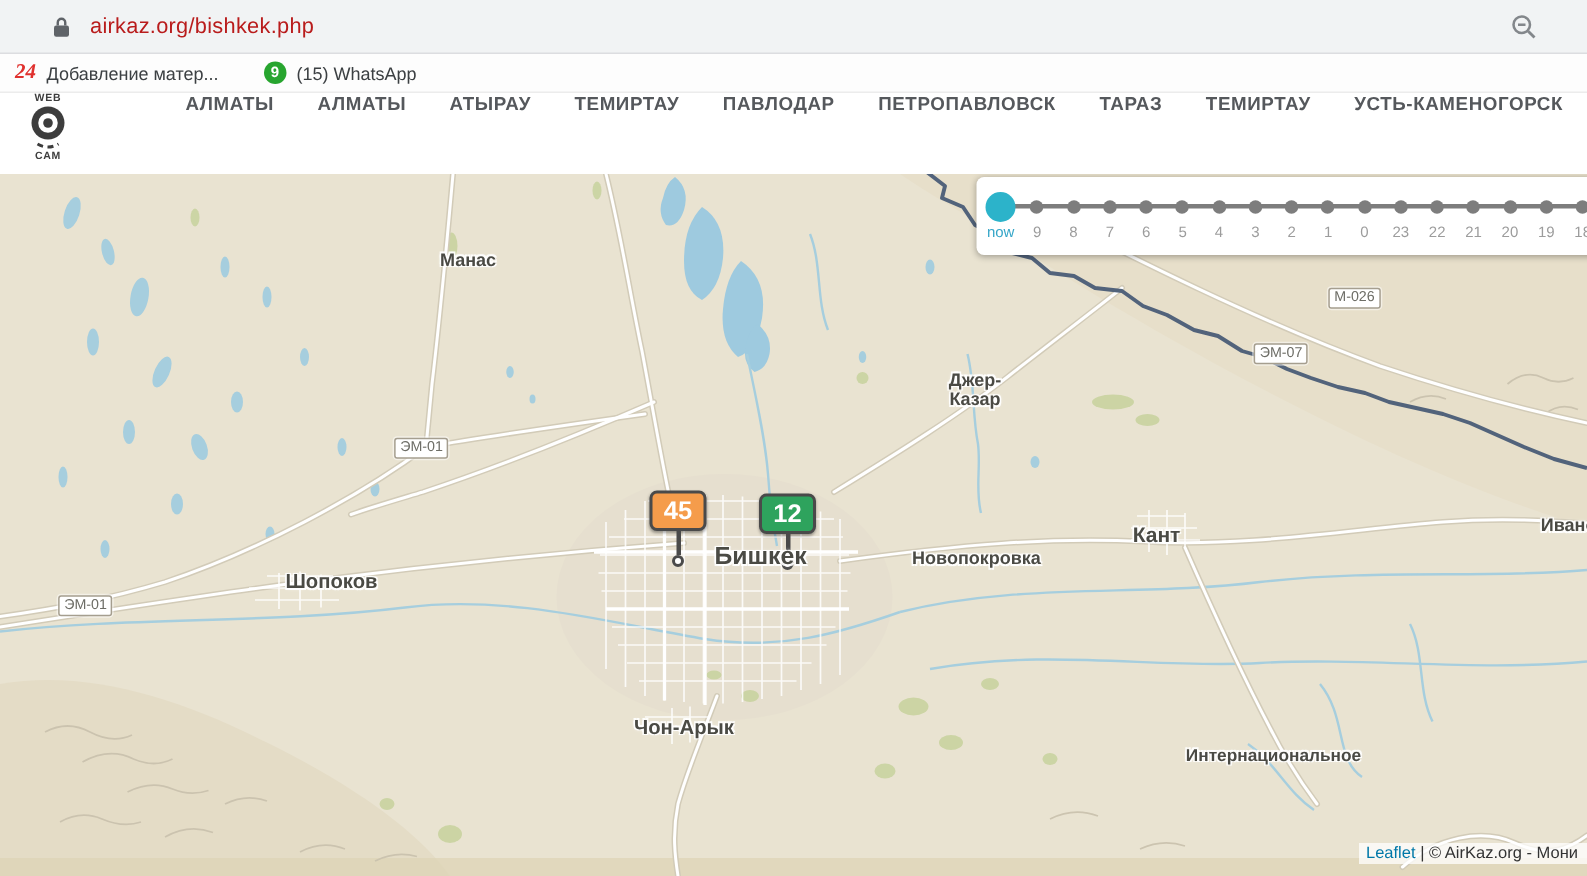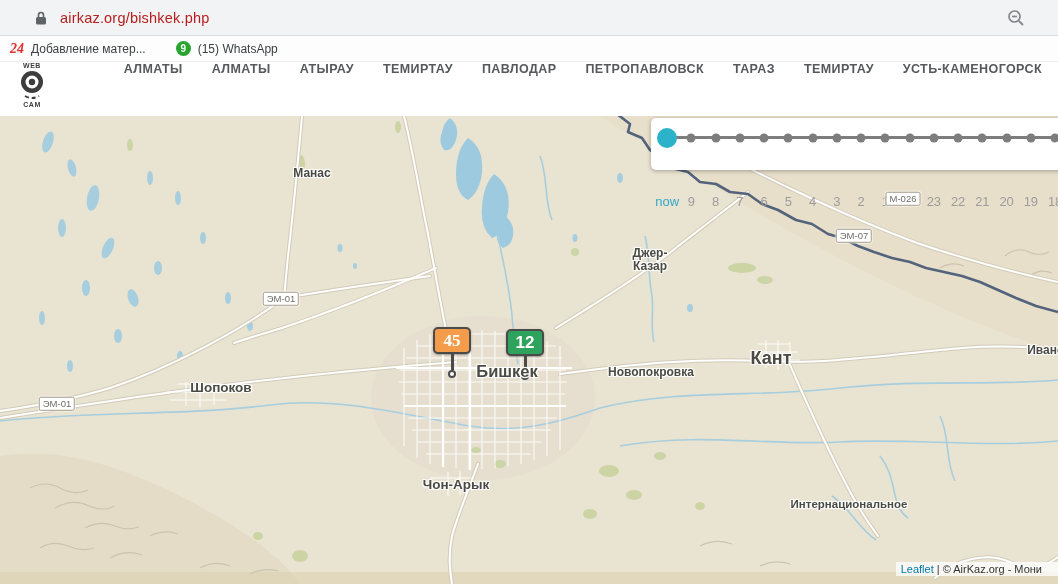--- a/index.html
+++ b/index.html
@@ -37,24 +37,24 @@
   .marker .sign { width:38px; height:27px; border:2px solid #4a4a4a; border-radius:5px; color:#fff; font-size:17px; font-weight:bold; display:flex; align-items:center; justify-content:center; box-shadow:0 1px 2px rgba(0,0,0,.35); }
   .marker .pole { width:3px; height:16px; background:#4a4a4a; margin:0 auto; }
   .marker .foot { width:8px; height:8px; border:2px solid #4a4a4a; border-radius:50%; background:#fff; margin:0 auto; }
 
   
   .slider-panel { position:absolute; left:651px; top:2px; width:420px; height:52px; background:#fff; border-radius:5px; box-shadow:0 1px 4px rgba(0,0,0,.3); }
   .slider-line { position:absolute; left:14px; right:10px; top:18px; height:3px; background:#7d7d7d; border-radius:2px; }
   .stop { position:absolute; top:0; width:24.25px; height:100%; cursor:pointer; }
   .stop .dot { position:absolute; left:50%; top:19.5px; transform:translate(-50%,-50%); width:9px; height:9px; border-radius:50%; background:#7d7d7d; }
   .stop.active .dot { width:20px; height:20px; }
-  .stop .lbl { position:absolute; left:50%; top:32px; transform:translateX(-50%); font-size:13px; color:#9c9c9c; white-space:nowrap;margin-top:44px; }
+  .stop .lbl { position:absolute; left:50%; top:32px; transform:translateX(-50%); font-size:10px; color:#9c9c9c; white-space:nowrap; }
   .stop.active .lbl { color:#36a6c8; }
 
-  .attribution { position:absolute; right:0; bottom:8px; background:rgba(255,255,255,.75); font-size:11px; color:#333; padding:1px 16px 1px 5px; white-space:nowrap; }
+  .attribution { position:absolute; right:0; bottom:8px; background:rgba(255,255,255,.75); font-size:11px; color:#333; padding:1px 6px 1px 5px; white-space:nowrap; }
   .attribution .leaflet { color:#0078a8; text-decoration:none; cursor:pointer; }
 </style>
 </head>
 <body>
 
 <div class="urlbar-row">
   <svg class="lock" viewBox="0 0 14 16">
     <rect x="2" y="7" width="10" height="7.5" rx="1.5" fill="#5f6368"></rect>
     <path d="M4.5 7V5a2.5 2.5 0 0 1 5 0v2" fill="none" stroke="#5f6368" stroke-width="1.6"></path>
   </svg>
@@ -224,21 +224,21 @@
       <path d="M432,218 H544 M416,230 H556 M406,242 H562 M400,254 H566 M399,266 H567 M401,278 H565 M404,290 H562 M408,302 H557 M412,314 H551 M418,326 H541 M426,338 H531"></path>
       <path d="M754,236 H798 M754,244 H800 M758,228 H790 M766,224 V252 M778,224 V254 M790,226 V250"></path>
       <path d="M166,276 H228 M170,284 H226 M178,268 H222 M186,266 V290 M200,265 V291 M214,267 V289"></path>
       <path d="M430,362 H472 M434,370 H470 M448,356 V380 M460,355 V379"></path>
     </g>
     <g stroke="#ffffff" stroke-width="2.2" fill="none">
       <path d="M396,252 H572 M470,214 V354 M404,290 H566 M443,215 V351"></path>
     </g>
   </svg>
 
-  <div class="marker" style="left: 433px; top: 211px; font-family: Liberation Serif, serif;">
+  <div class="marker" style="left: 433px; top: 211px;">
     <div class="sign" style="background: rgb(245, 156, 75);">45</div>
     <div class="pole"></div>
     <div class="foot"></div>
   </div>
   <div class="marker" style="left: 506px; top: 213px;">
     <div class="sign" style="background: rgb(46, 163, 93);">12</div>
     <div class="pole"></div>
     <div class="foot"></div>
   </div>
 
@@ -314,21 +314,21 @@
       </div>
     </div>
 
   <div class="attribution">
     <a class="leaflet">Leaflet</a>
     <span>| © AirKaz.org - Мони</span>
   </div>
 <div class="city-label" style="left: 312px; top: 51px; font-size: 12px;">Манас</div>
     <div class="city-label" style="left: 650px; top: 131px; font-size: 12px;">Джер-
 Казар</div>
-    <div class="city-label" style="left: 771px; top: 233px; font-size: 18px;">Кант</div>
+    <div class="city-label" style="left: 771px; top: 233px; font-size: 14px;">Кант</div>
     <div class="city-label" style="left: 202px; top: 265px; font-size: 13.5px; margin-left: 19px;">Шопоков</div>
     <div class="city-label" style="left: 507px; top: 246px; font-size: 16.5px;">Бишкек</div>
     <div class="city-label" style="left: 651px; top: 250px; font-size: 12px;">Новопокровка</div>
     <div class="city-label" style="left: 456px; top: 362px; font-size: 13.5px;">Чон-Арык</div>
     <div class="city-label" style="left: 849px; top: 382px; font-size: 11.5px;">Интернациональное</div>
     <div class="city-label" style="left: 1053px; top: 228px; font-size: 12px;">Иваново</div>
     <div class="shield" style="left: 281px; top: 183px;">ЭМ-01</div>
     <div class="shield" style="left: 57px; top: 288px;">ЭМ-01</div>
     <div class="shield" style="left: 854px; top: 120px;">ЭМ-07</div>
     <div class="shield" style="left: 903px; top: 83px;">М-026</div>

